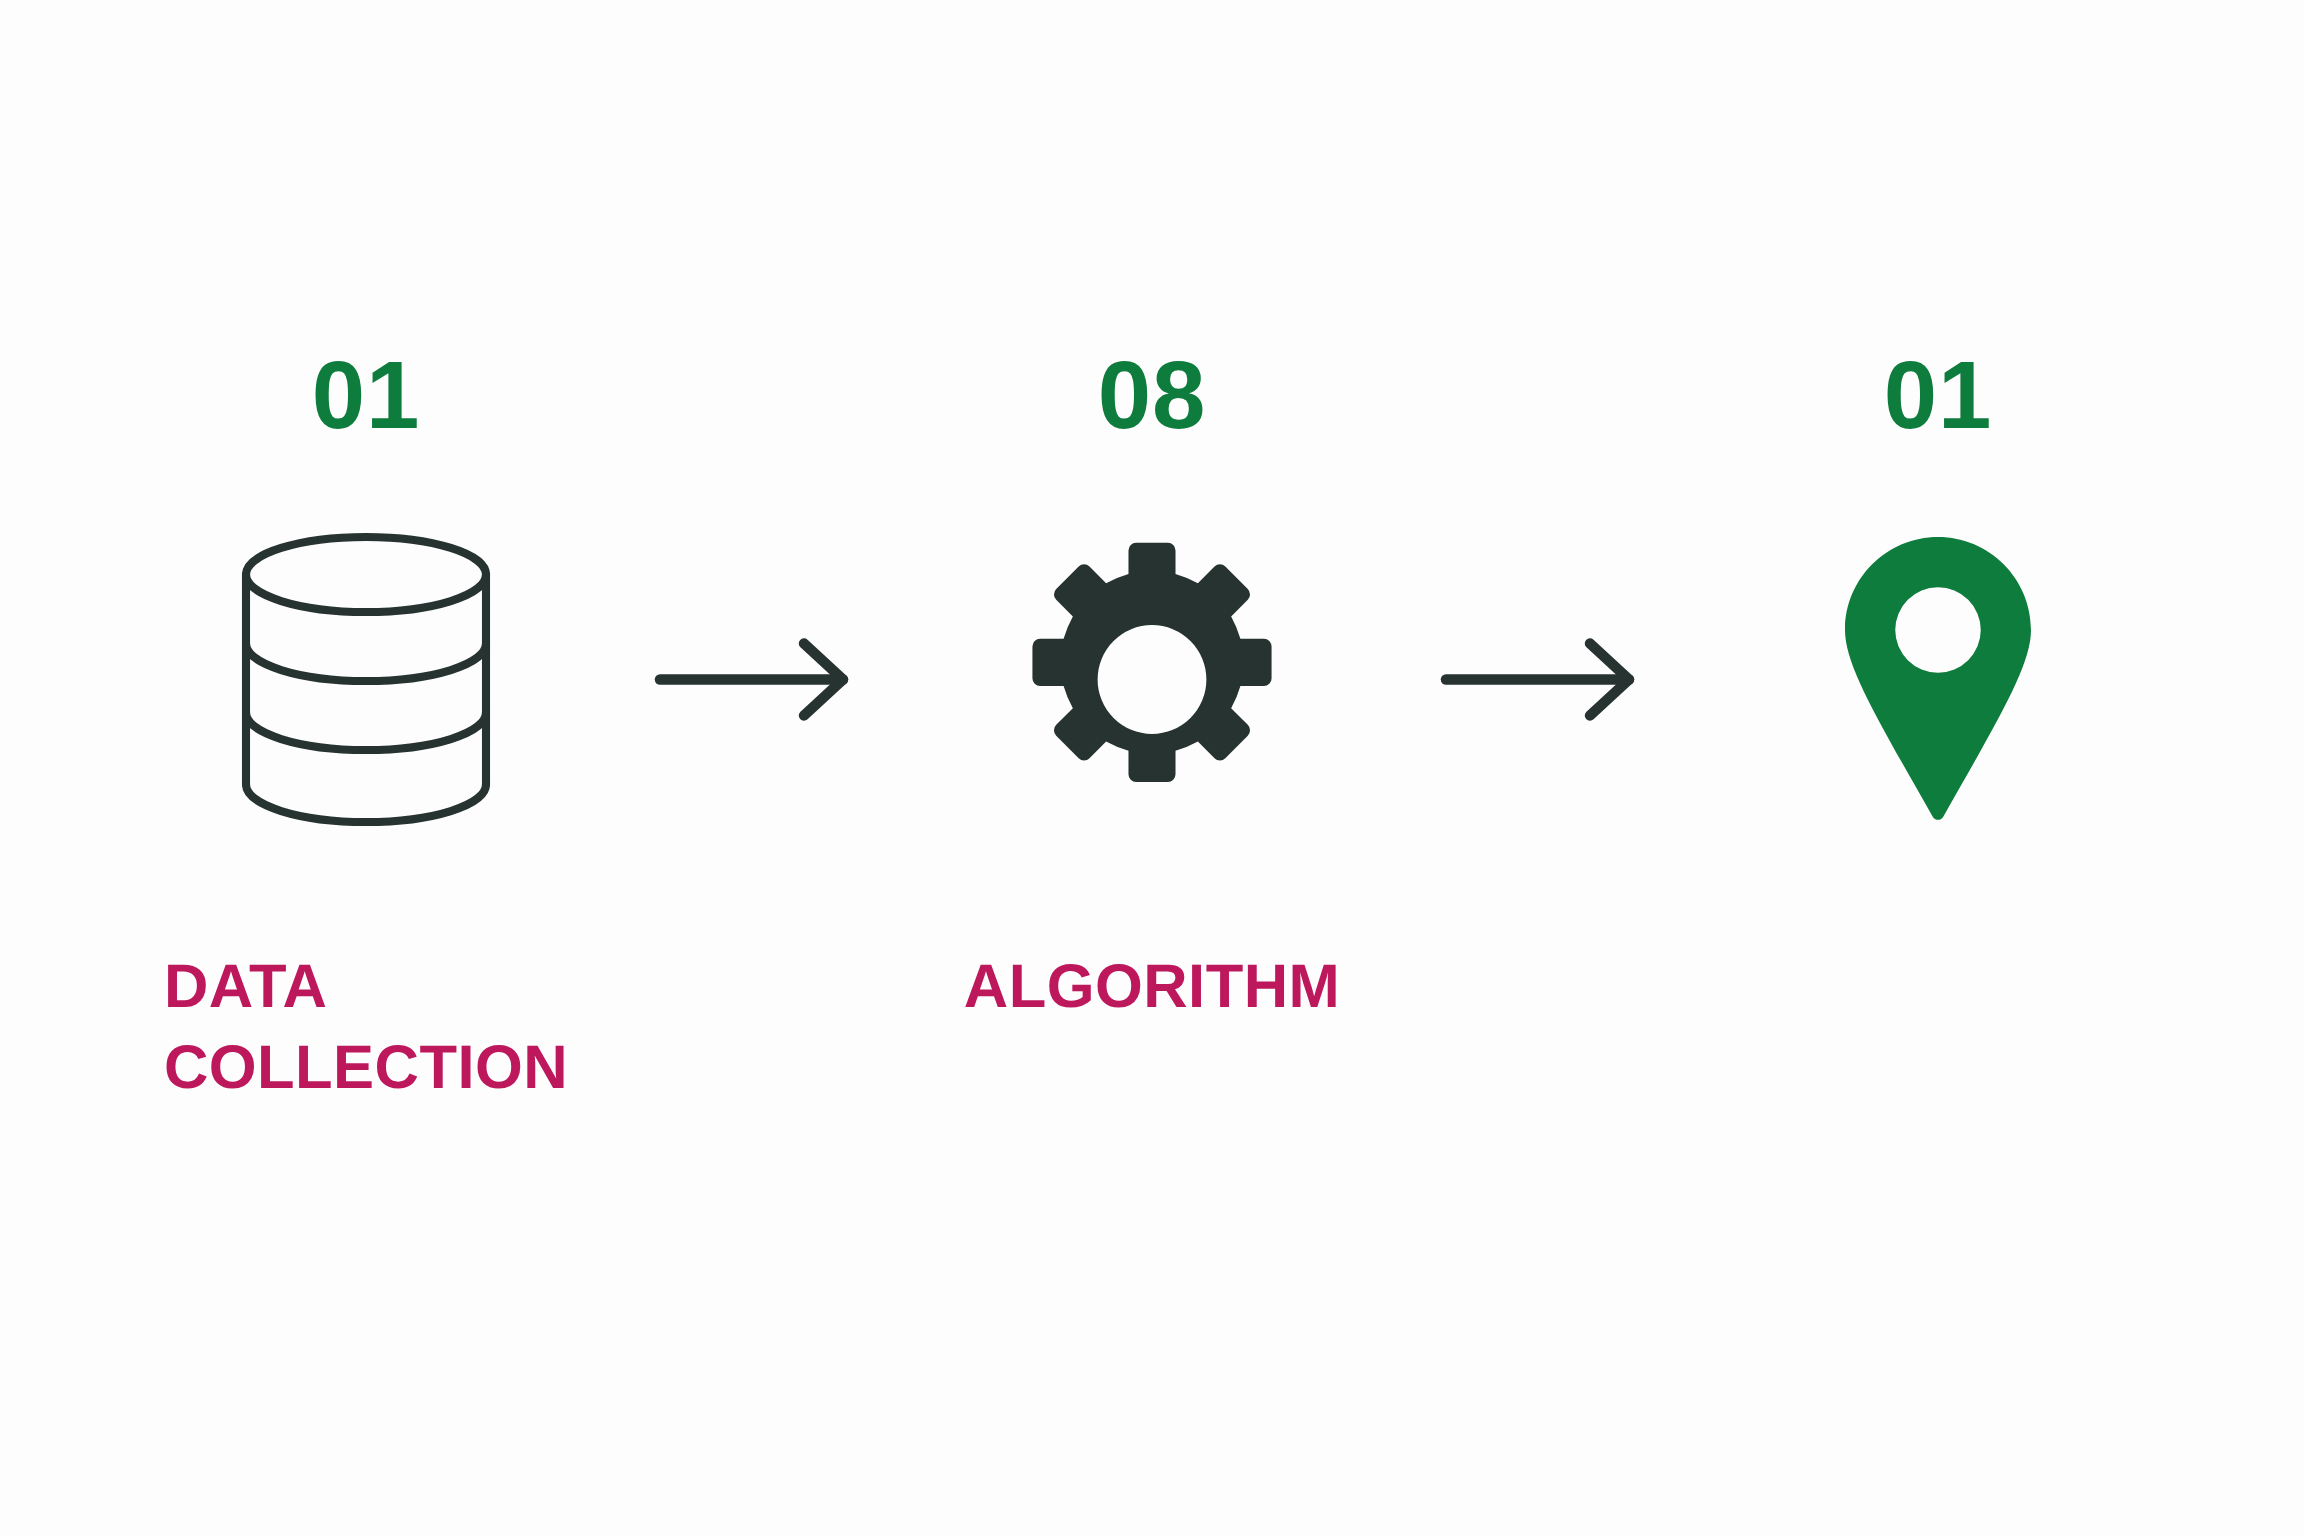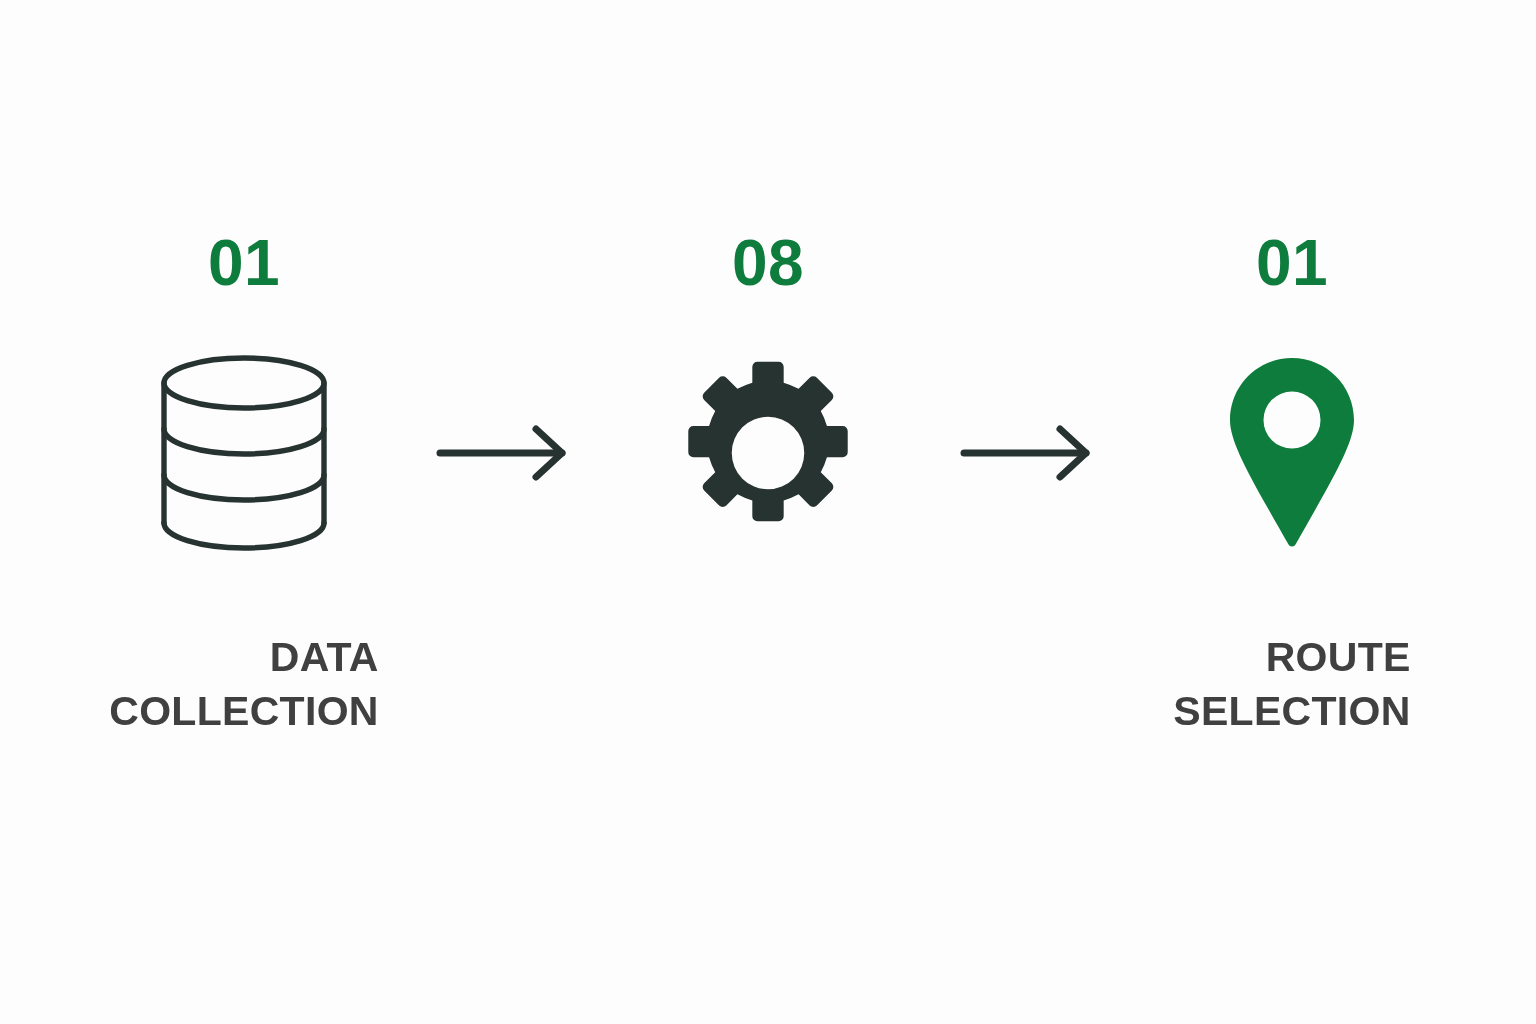--- a/index.html
+++ b/index.html
@@ -65,22 +65,22 @@
     align-items: center;
     justify-content: center;
   }
 
   .step-label {
     margin-top: 62px;
     font-size: 41px;
     font-weight: bold;
     line-height: 1.32;
     letter-spacing: 0.3px;
-    color: #404040;
-    text-align: right;
+    color: #be185d;
+    text-align: left;
     text-transform: uppercase;
     max-width: 340px;
   }
 
   
   .connector {
     flex: 0 0 auto;
     width: 172px;
     height: 230px;
     margin-top: 110px;
@@ -161,21 +161,21 @@
                    a36 36 0 0 1 3.15 -7.6 l-5.66 -5.66
                    a2.6 2.6 0 0 1 0 -3.68 l7.64 -7.64
                    a2.6 2.6 0 0 1 3.68 0 l5.66 5.66
                    a36 36 0 0 1 7.6 -3.15 v-8.0
                    a2.6 2.6 0 0 1 2.6 -2.6 z
                    M50 31.5 a18.5 18.5 0 1 0 0 37 a18.5 18.5 0 0 0 0 -37 z"></path>
         </svg>
       </div>
 
       <div class="step-label">
-        <br>
+        <span>ALGORITHM</span><br>
       </div>
     </div>
 
     <div class="connector">
       <svg width="140" height="64" viewBox="0 0 140 64">
         <g fill="none" stroke="#263330" stroke-width="7" stroke-linecap="round" stroke-linejoin="round">
           <path d="M4 32 L126 32"></path>
           <path d="M100 8 L126 32 L100 56"></path>
         </g>
       </svg>
@@ -189,20 +189,16 @@
         <svg width="124" height="190" viewBox="0 0 124 190">
           <path fill="#0e7c3c" fill-rule="evenodd" d="M62 0 C27.8 0 0 27.8 0 62
                    C0 86 22 122 58.5 186.5
                    a4 4 0 0 0 7 0
                    C102 122 124 86 124 62
                    C124 27.8 96.2 0 62 0 z
                    M62 33.5 a28.5 28.5 0 1 1 0 57 a28.5 28.5 0 0 1 0 -57 z"></path>
         </svg>
       </div>
 
-      <div class="step-label">
-        <span>ROUTE</span><br>
-        <span>SELECTION</span>
-      </div>
     </div>
 
   </div>
 </div>
 
 </body></html>

